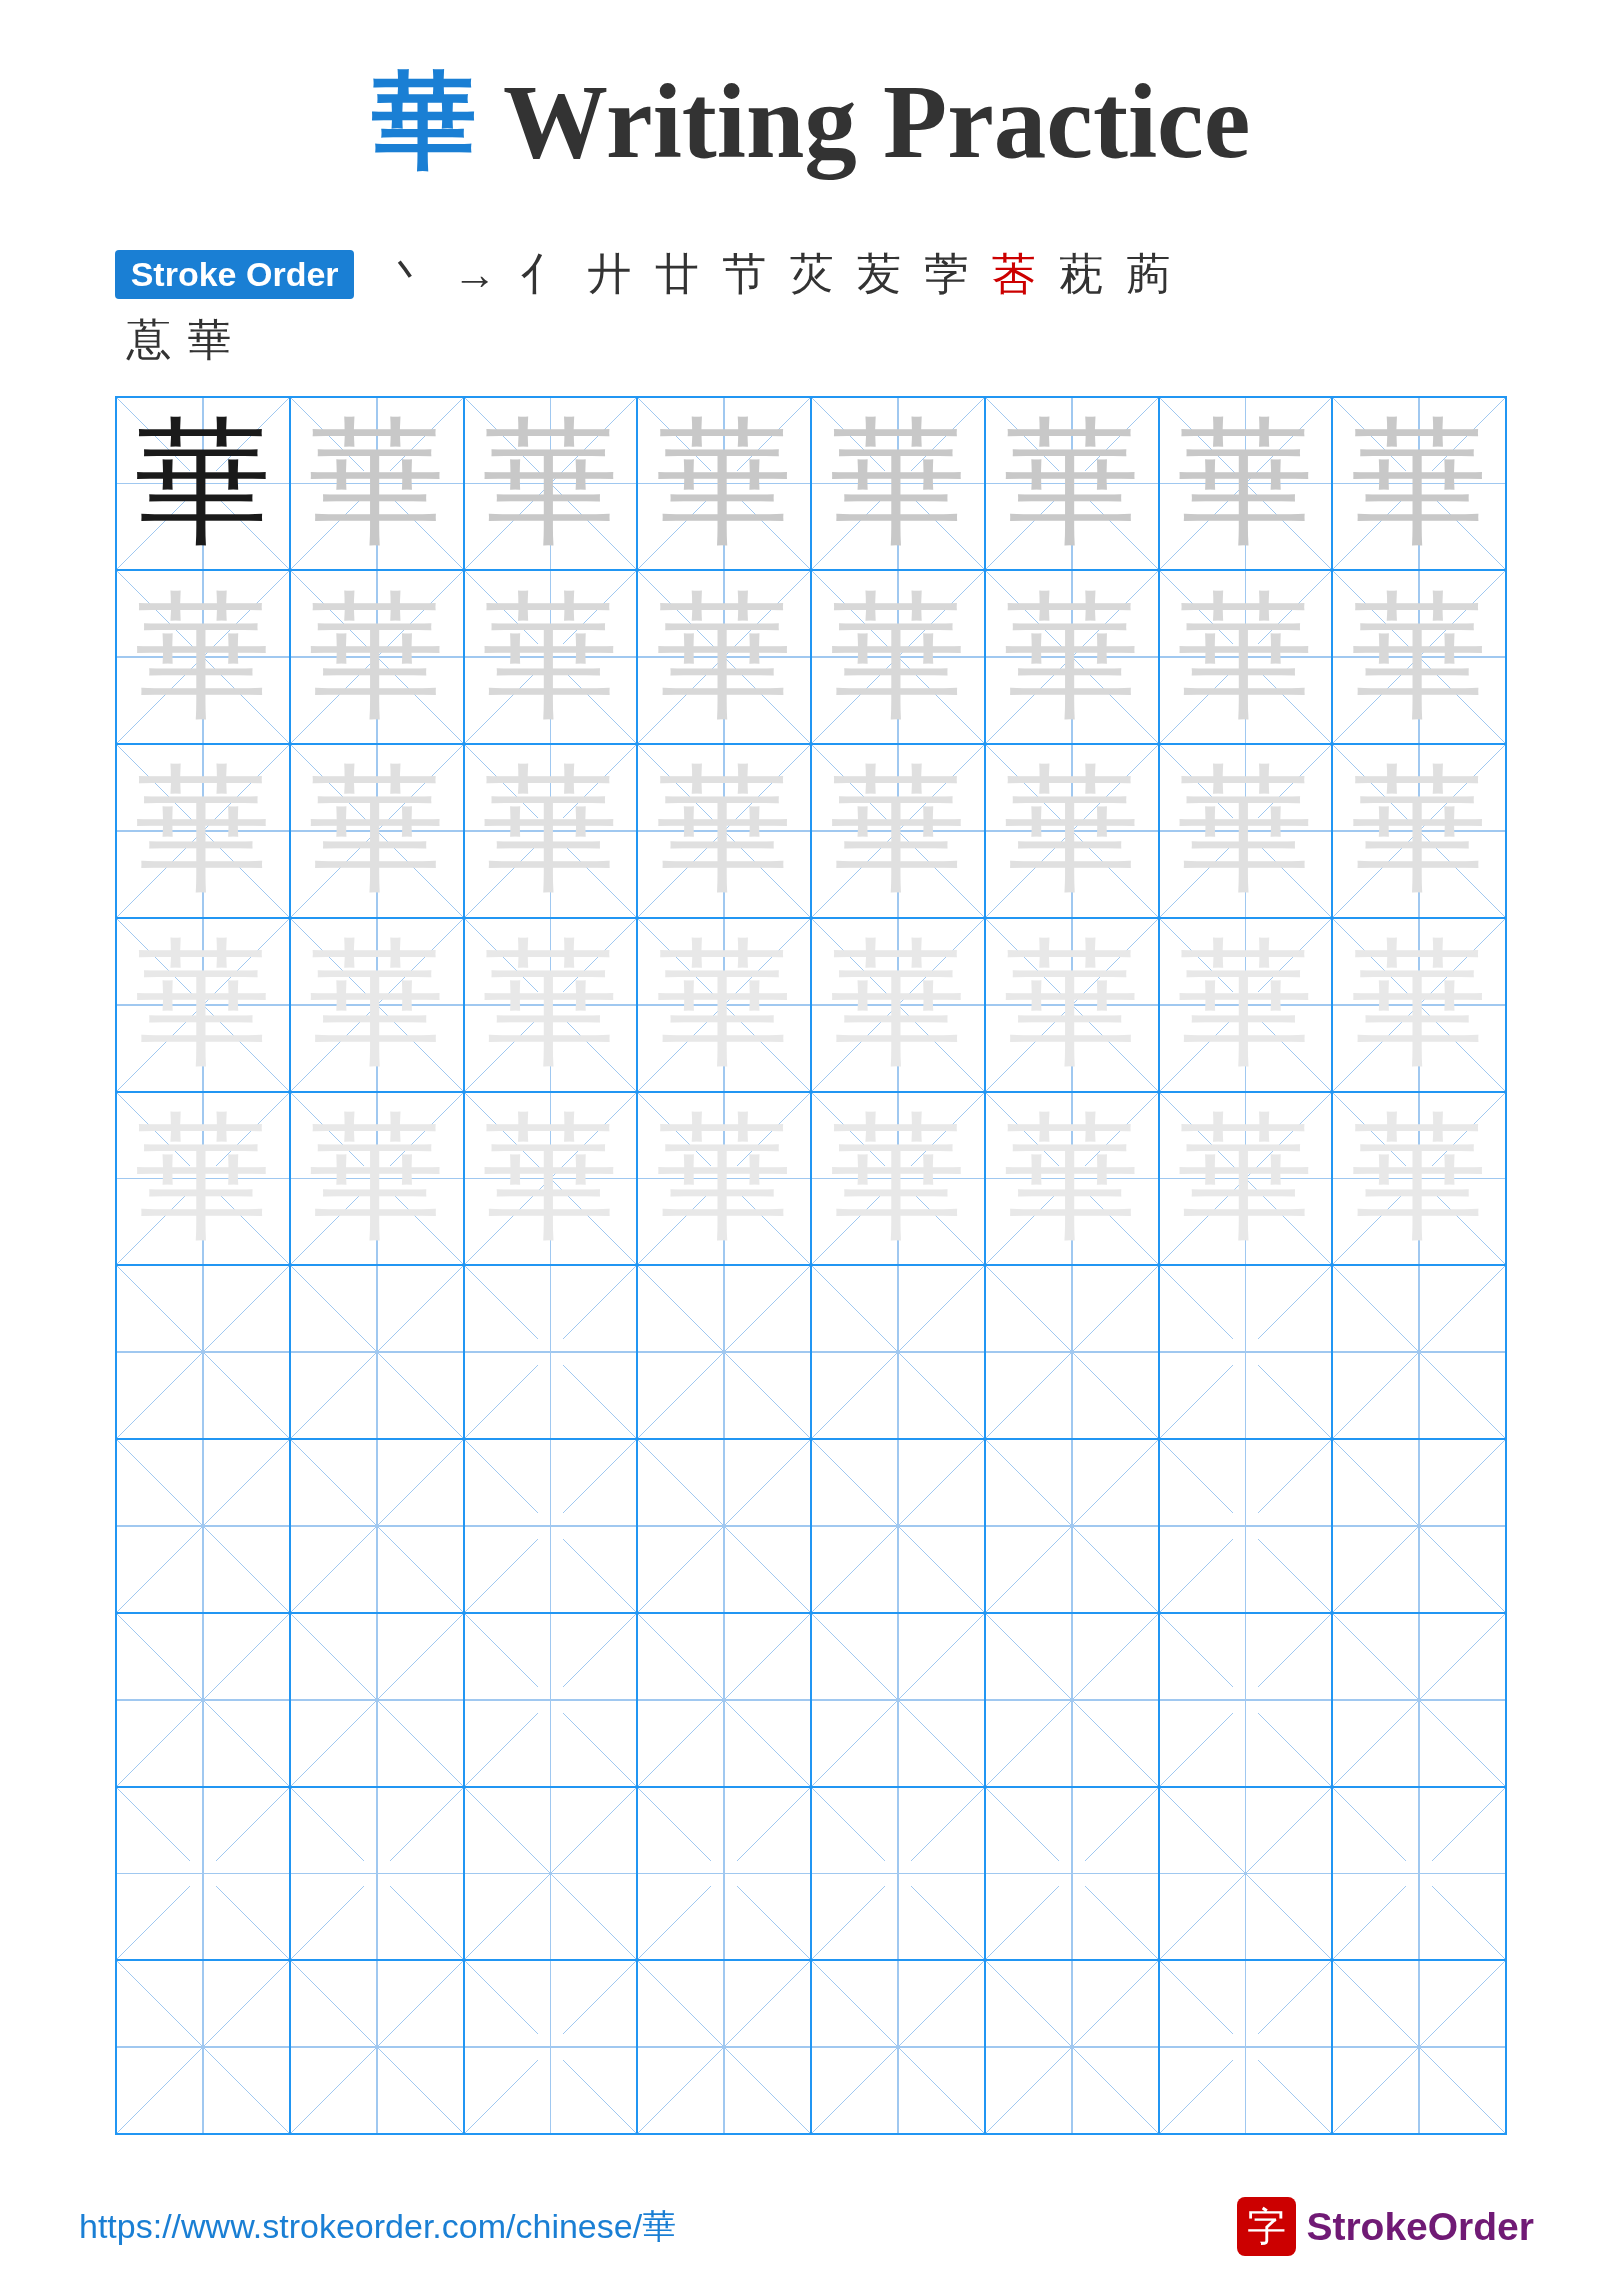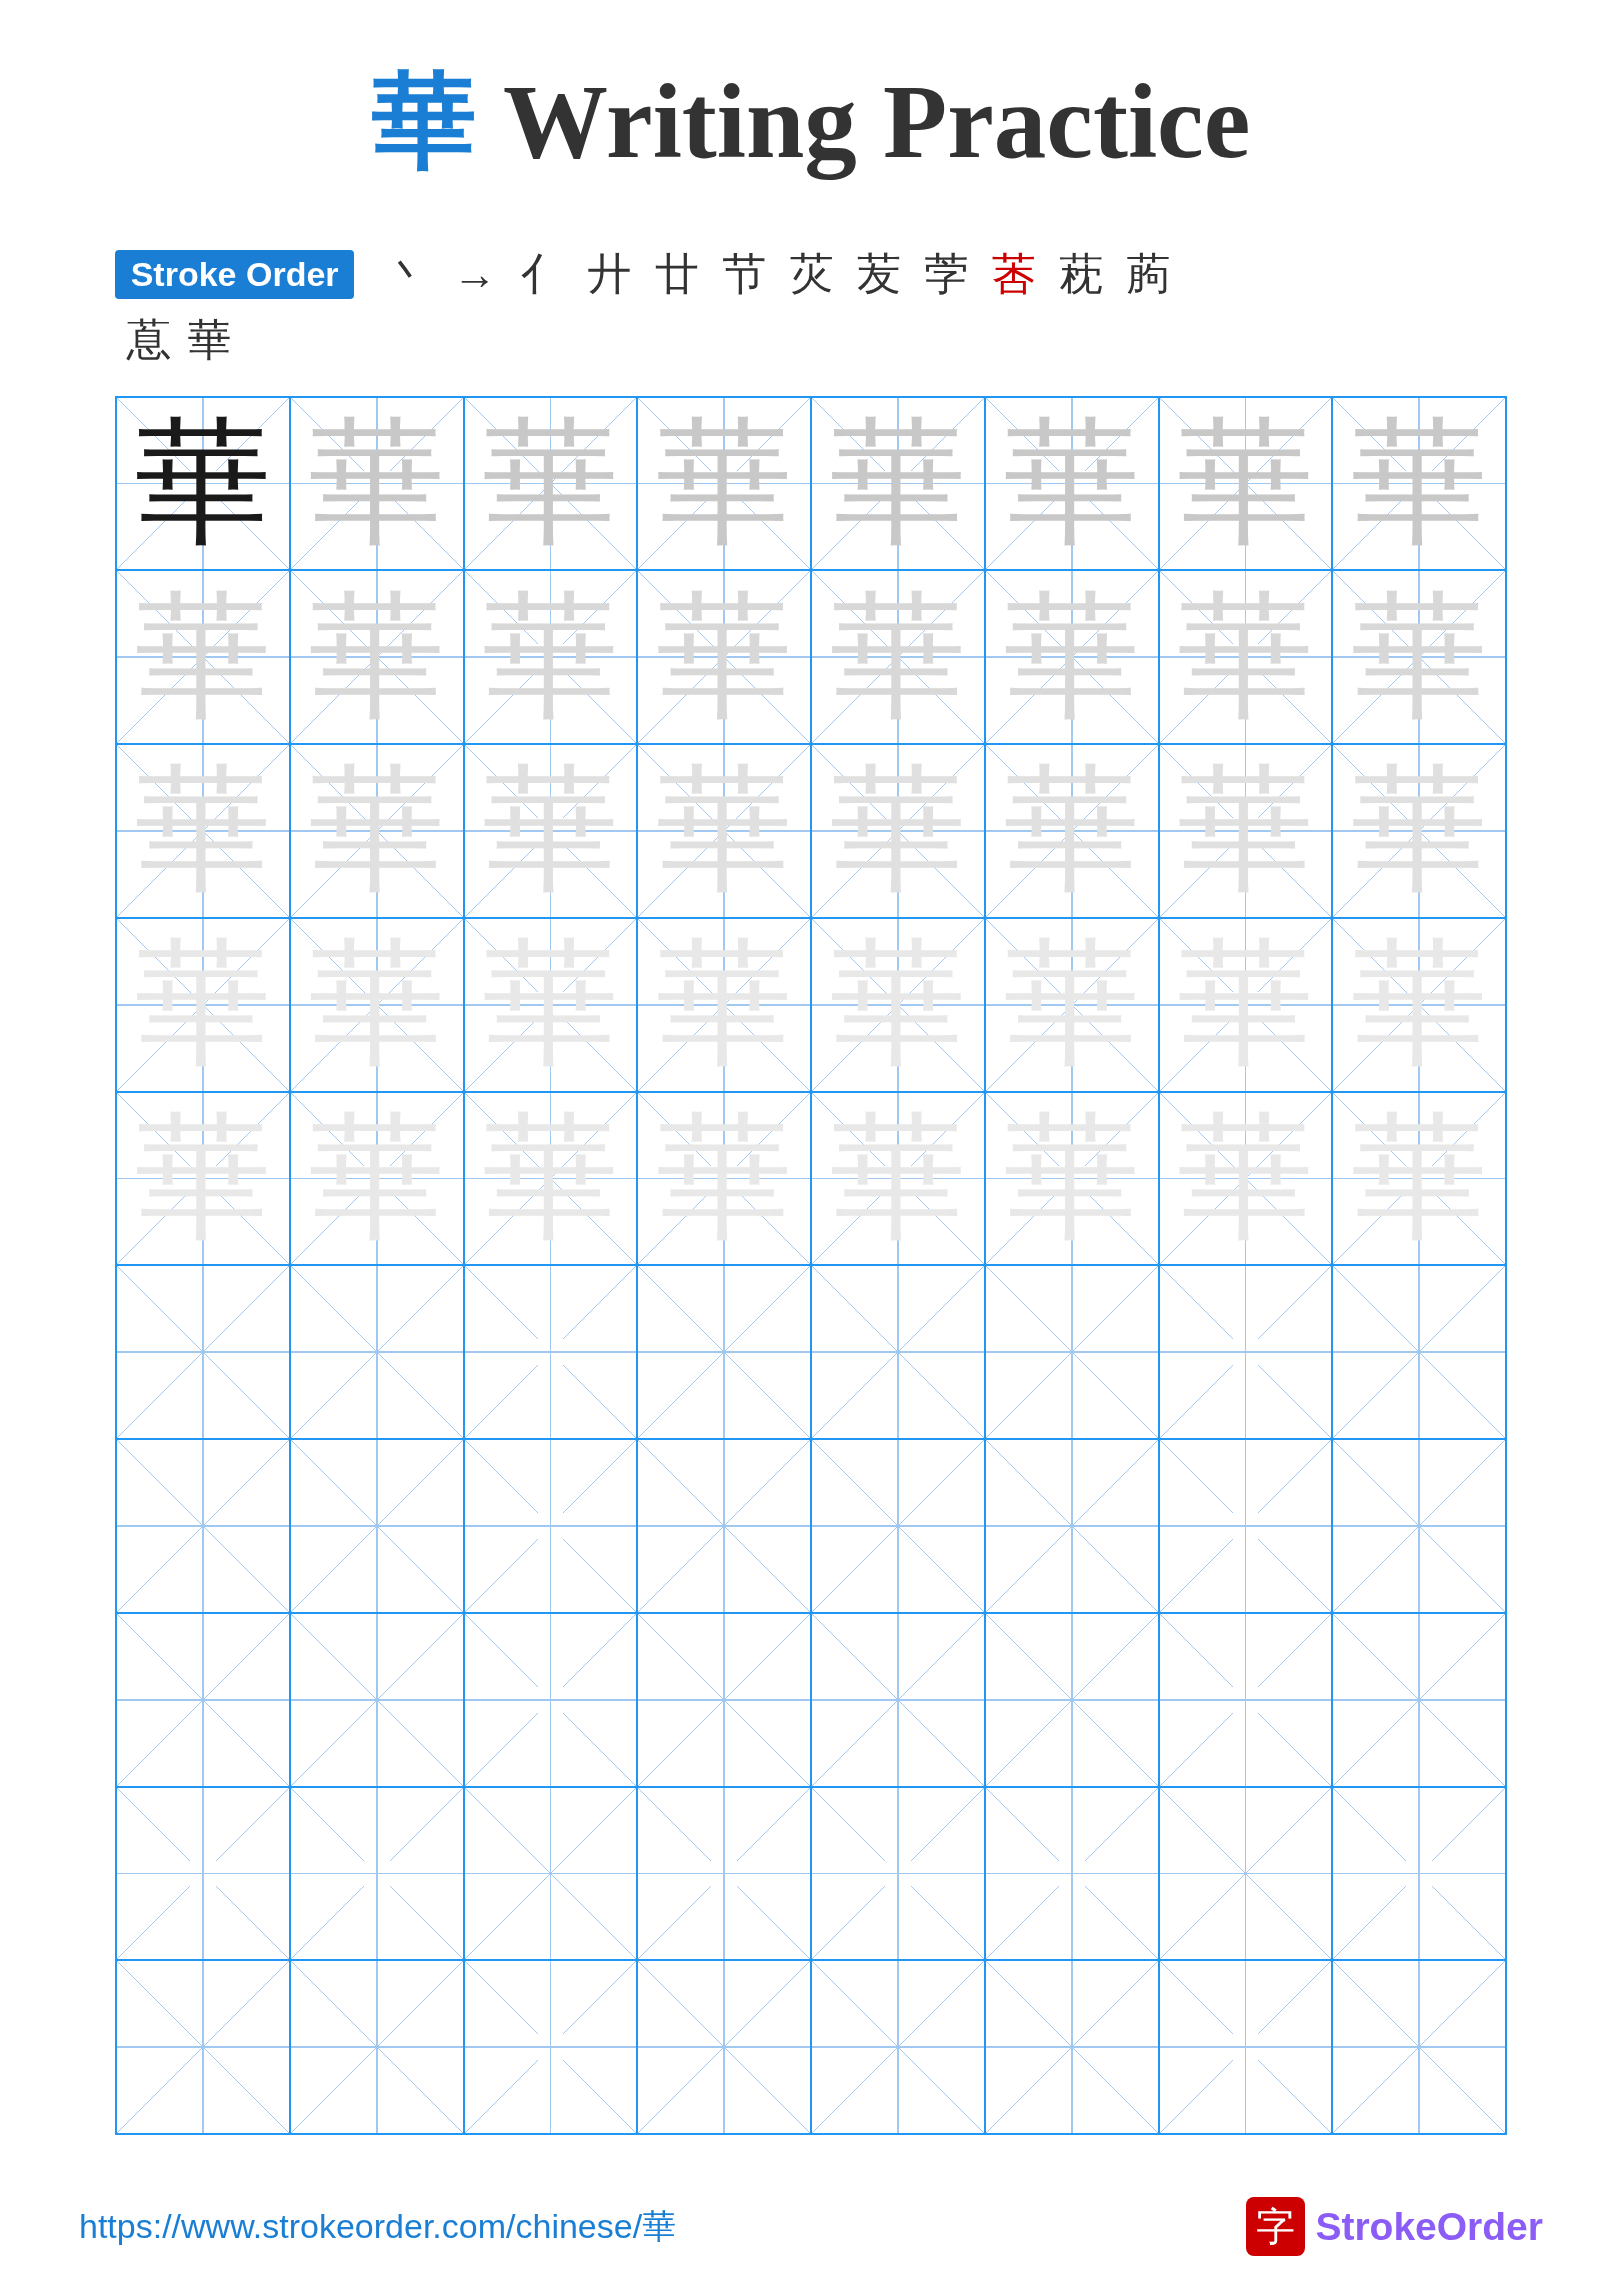--- a/index.html
+++ b/index.html
@@ -145,21 +145,21 @@
     }
 
     .grid-char.lightest {
       color: #e8e8e8;
     }
 
     .footer {
       position: absolute;
       bottom: 39px;
       left: 79px;
-      right: 79px;
+      right: 88px;
       display: flex;
       align-items: center;
       justify-content: space-between;
     }
 
     .footer-url {
       color: #1a7fd4;
       font-size: 34px;
       font-family: sans-serif;
     }
@@ -178,21 +178,21 @@
       display: flex;
       align-items: center;
       justify-content: center;
       color: white;
       font-size: 39px;
     }
 
     .footer-logo-text {
       font-size: 39px;
       font-weight: bold;
-      color: #8b5cf6;
+      color: #701a75;
       font-family: sans-serif;
     }
   </style>
 </head>
 <body>
 
 <div class="page">
 
   <div class="title">
     <span class="title-char">華</span><span> Writing Practice</span>

